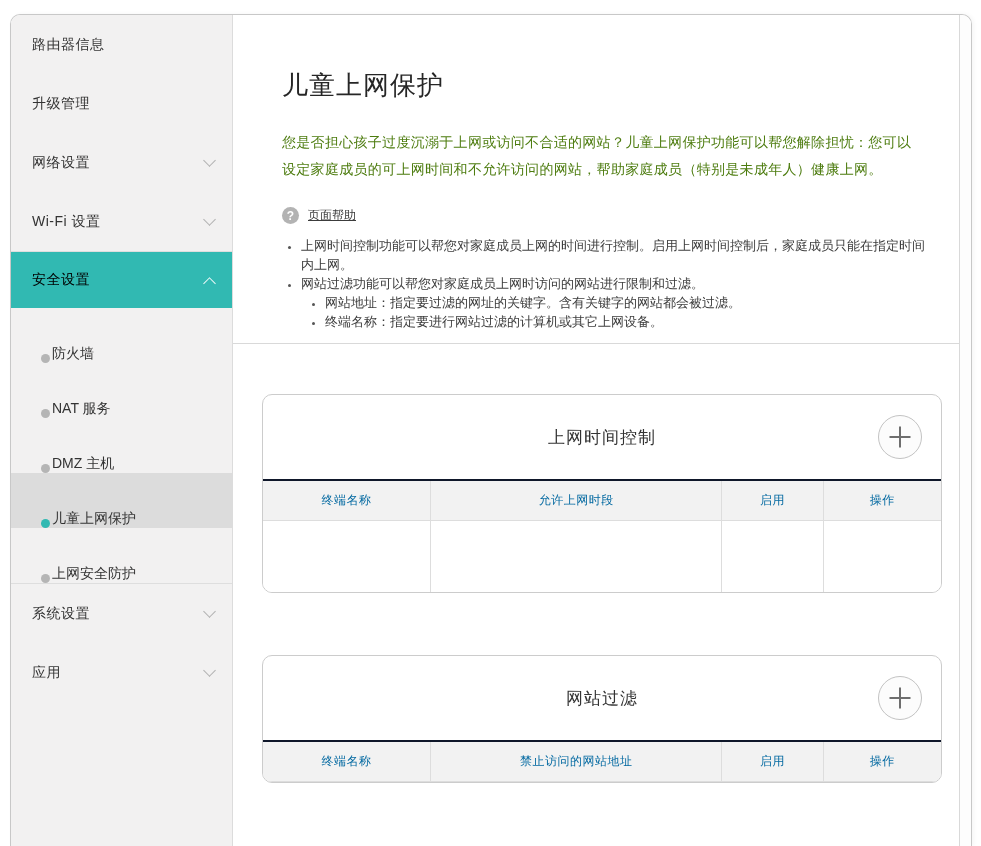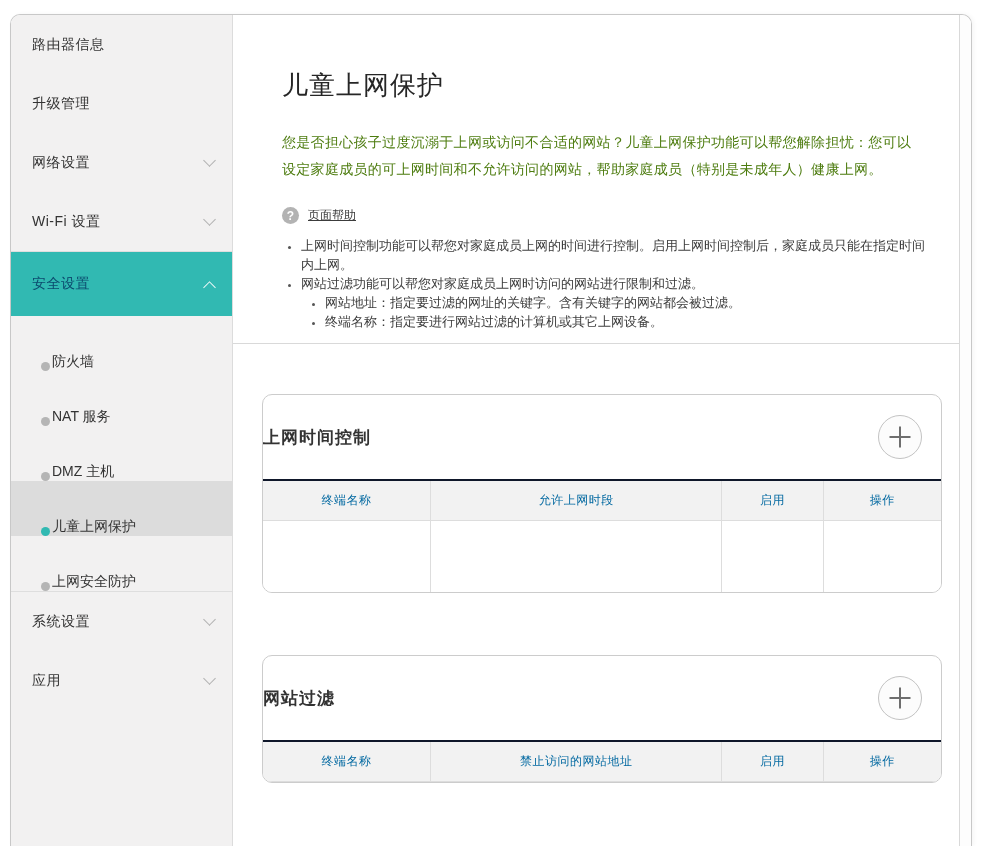--- a/index.html
+++ b/index.html
@@ -13,21 +13,21 @@
   
   .sidebar { width:222px; flex:0 0 222px; background:#f2f1f1; border-right:1px solid #dcdcdc;
     display:flex; flex-direction:column; }
   .nav-item { height:59px; display:flex; align-items:center; justify-content:space-between;
     padding:0 18px 0 21px; font-size:14px; color:#333; cursor:pointer; }
   .nav-item .label { letter-spacing:0.5px; }
   .chev { width:9px; height:9px; border-right:1.6px solid #b0b0b0; border-bottom:1.6px solid #b0b0b0;
     transform:rotate(45deg); margin-top:-4px; }
   .chev.up { transform:rotate(-135deg); margin-top:6px; border-color:rgba(255,255,255,0.9); }
   .nav-divider { border-top:1px solid #dedede; }
-  .nav-item.accent { background:#31b9b2; color:#0c4a6e; height:64px; }
+  .nav-item.accent { background:#31b9b2; color:#000000; height:56px; }
   .subnav-item { height:55px; display:flex; align-items:flex-end; gap:2px;
     padding:0 18px 0 30px; font-size:14px; color:#333; cursor:pointer; }
   .subnav-item .dot { width:9px; height:9px; border-radius:50%; background:#b5b5b5; flex:0 0 9px; }
   .subnav-item.selected { background:#dcdcdc; }
   .subnav-item.selected .dot { background:#31b9b2; }
 
   
   .main { flex:1 1 auto; background:#ffffff; overflow:hidden; }
   .scroll-strip { flex:0 0 12px; background:#fdfdfd; border-left:1px solid #d9d9d9; cursor:pointer; }
 
@@ -44,21 +44,21 @@
   .help-list li { margin:0; }
   .help-list ul { padding-left:24px; list-style:disc; }
   .help-list > li::marker, .help-list ul li::marker { color:#555; font-size:11px; }
 
   .section-divider { margin-top:12px; border-top:1px solid #d9d9d9; }
 
   .cards { padding:0 17px 0 29px; }
   .card { border:1px solid #cccccc; border-radius:10px; overflow:hidden; background:#fff; }
   .card.first { margin-top:50px; }
   .card.second { margin-top:62px; }
-  .card-header { height:84px; position:relative; display:flex; align-items:center; justify-content:flex-start;font-weight:bold; }
+  .card-header { height:84px; position:relative; display:flex; align-items:center; justify-content:center; }
   .card-title { font-size:17px; color:#333; letter-spacing:1px; }
   .add-btn { position:absolute; right:19px; top:50%; transform:translateY(-50%);
     width:44px; height:44px; border-radius:50%; border:1px solid #c3c3c3; background:#fcfcfc; cursor:pointer; }
   .add-btn::before, .add-btn::after { content:""; position:absolute; background:#6e6e6e; }
   .add-btn::before { width:21px; height:2px; left:50%; top:50%; transform:translate(-50%,-50%); }
   .add-btn::after  { width:2px; height:21px; left:50%; top:50%; transform:translate(-50%,-50%); }
 
   table.grid { width:100%; border-collapse:collapse; table-layout:fixed; }
   table.grid th { background:#f2f2f2; height:40px; font-size:12px; font-weight:400; color:#0369a1;
     border-top:2px solid #0f172a; border-bottom:1px solid #dddddd; letter-spacing:0.5px; }

